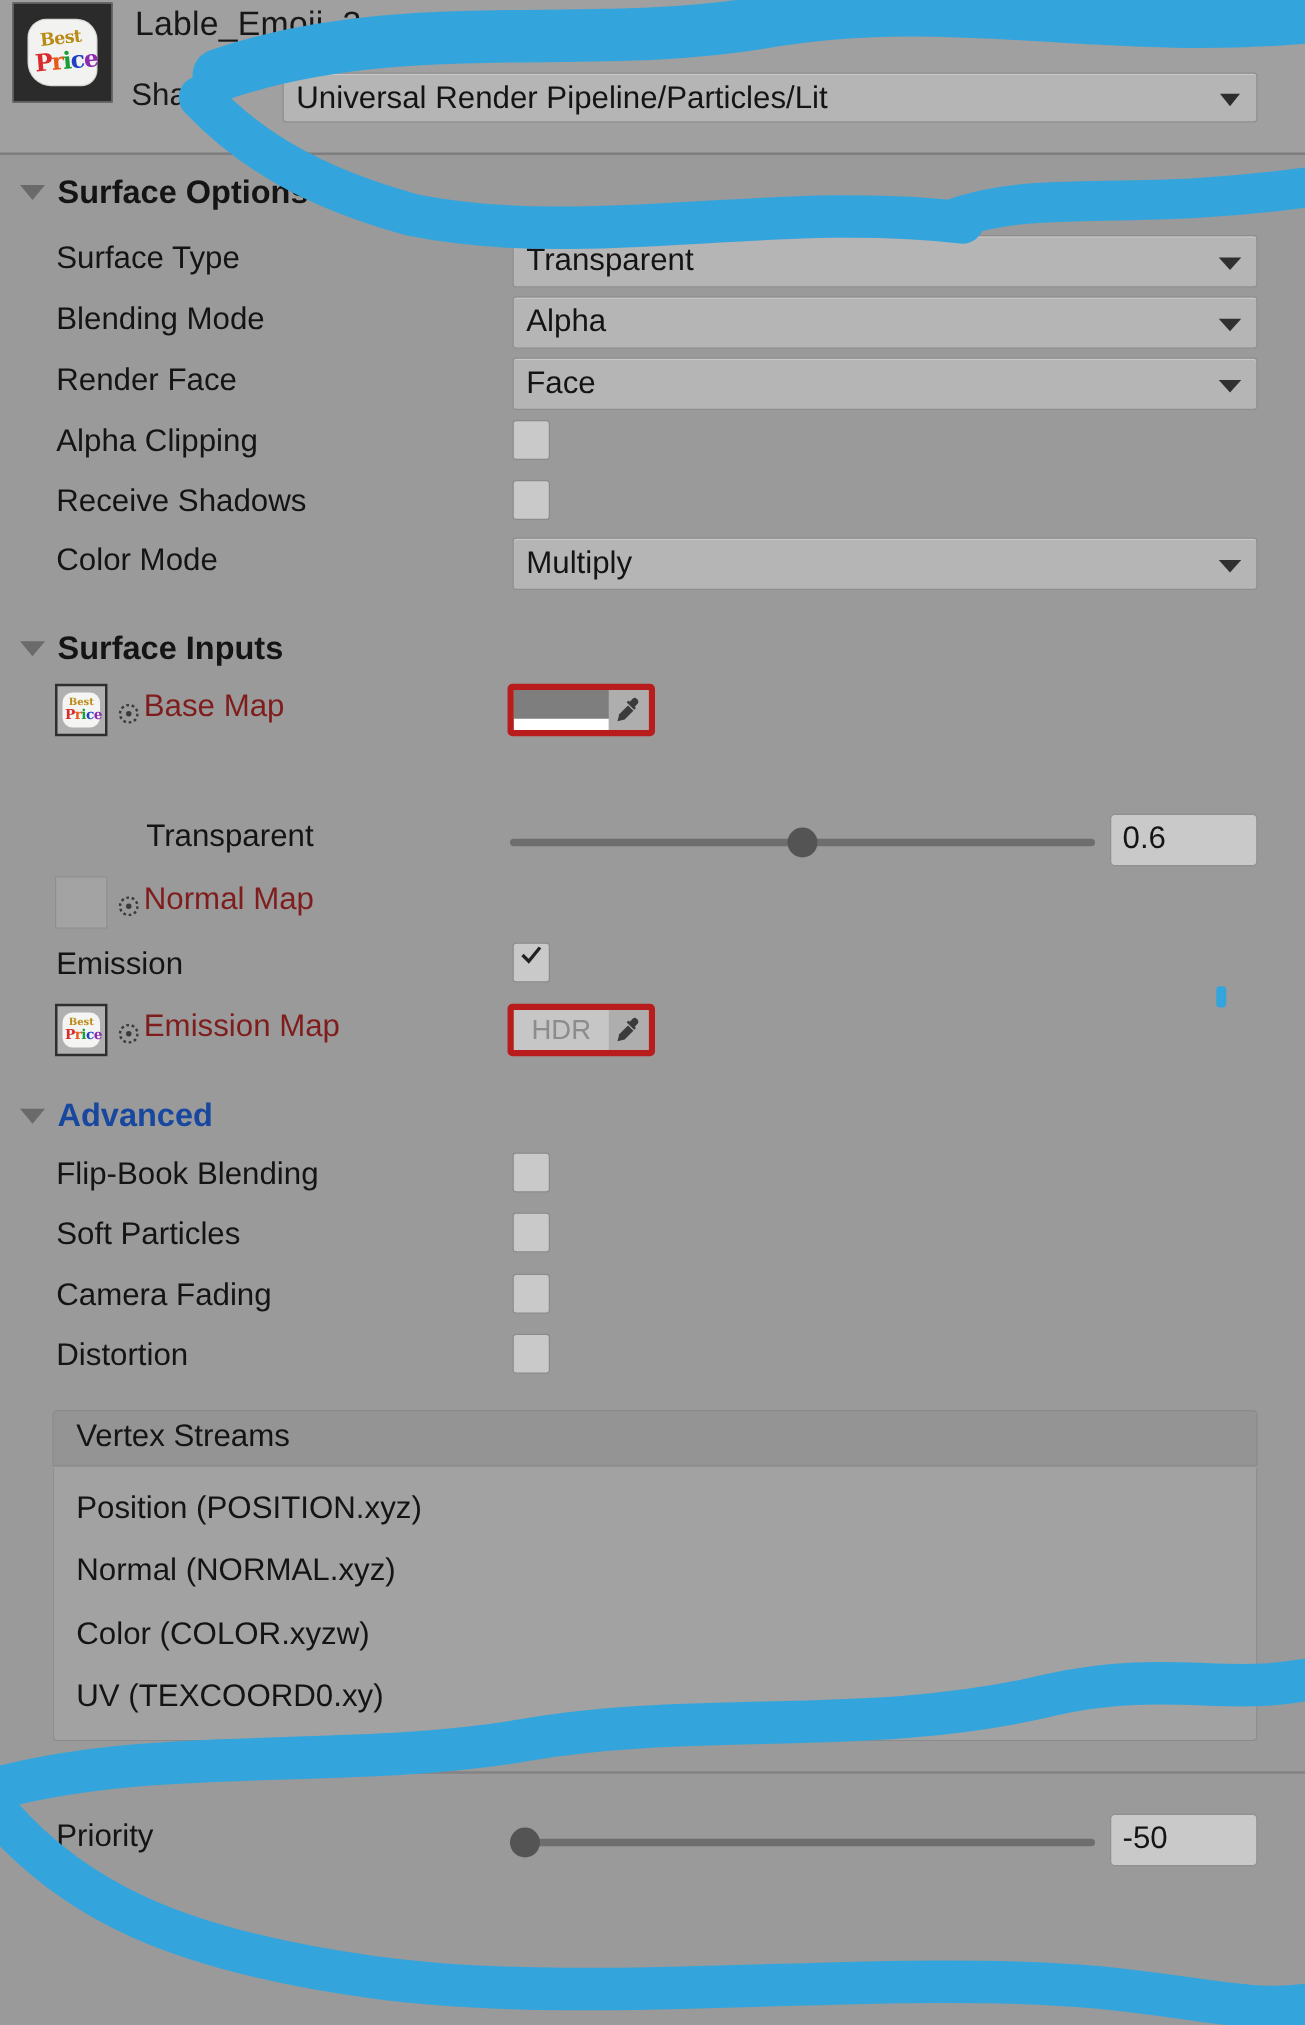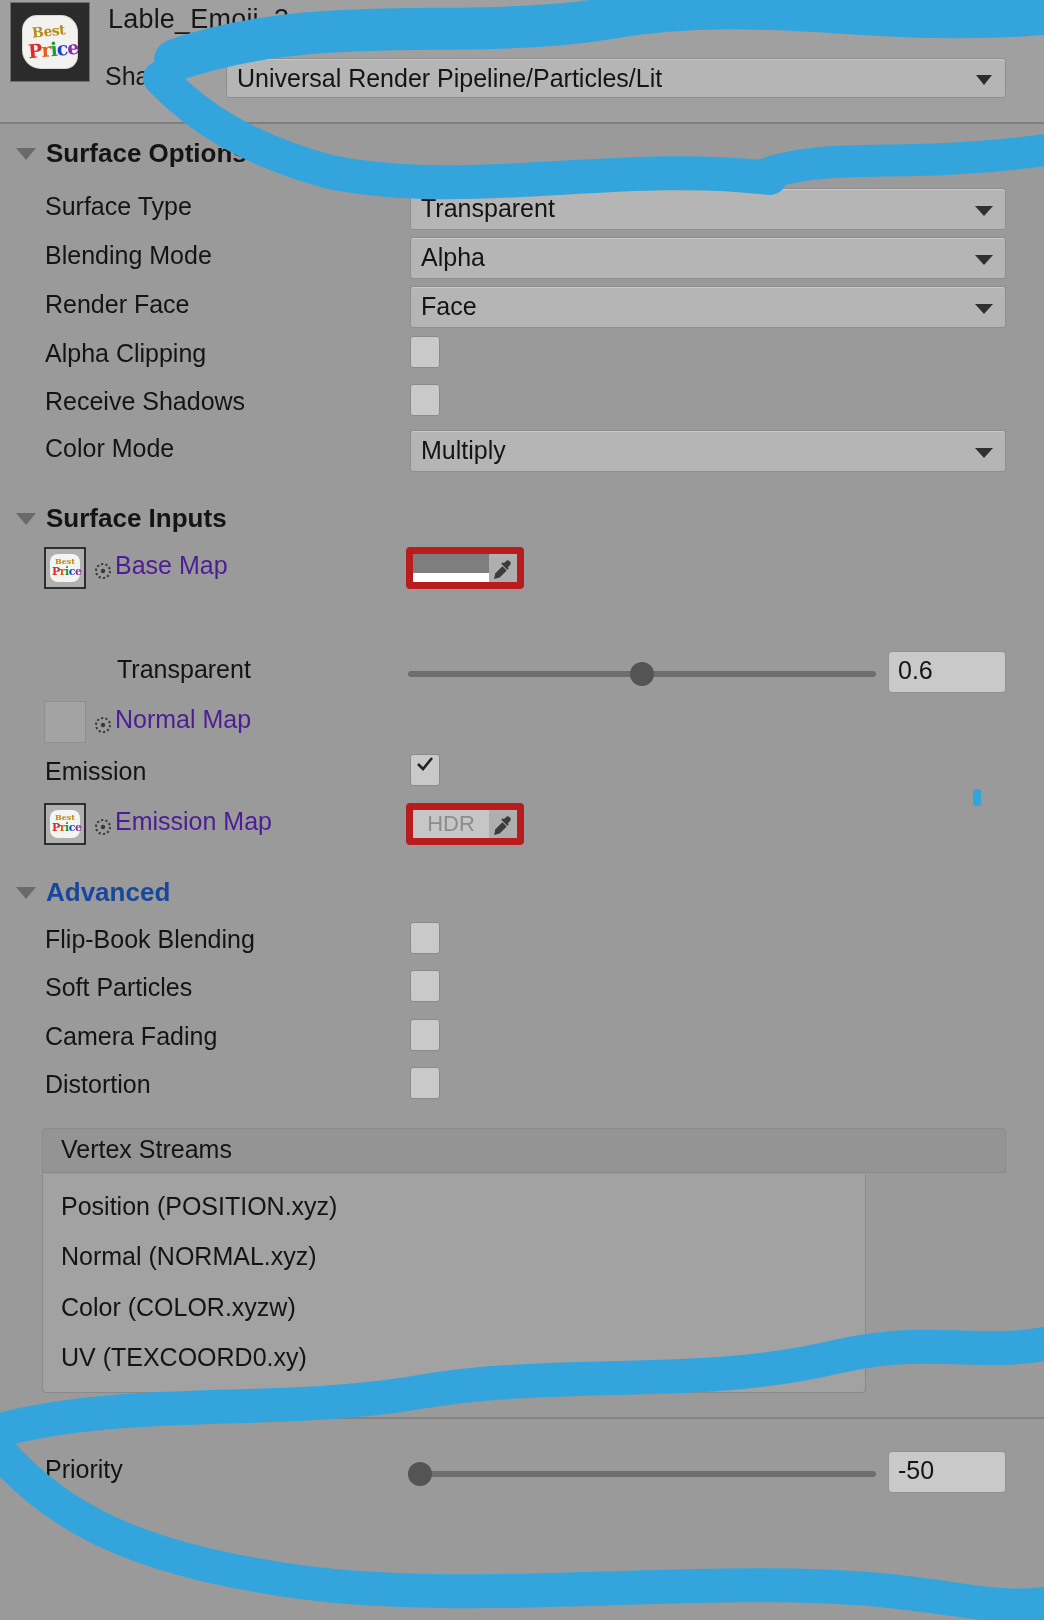--- a/index.html
+++ b/index.html
@@ -212,41 +212,40 @@
     font-size: 11px; font-weight: bold;
     font-family: "DejaVu Serif", serif;
     letter-spacing: -0.5px;
   }
   .mini .mw2 i { font-style: normal; }
 
   .tex-label {
     position: absolute;
     top: 0;
     font-size: 25px;
-    color: #4c1d95;
+    color: #7f1d1d;
     white-space: nowrap;
   }
   .target-dot {
     position: absolute;
     top: 12px;
     width: 16px; height: 16px;
   }
 
   
   .colorfield {
     position: absolute;
     top: -4px;
     width: 118px; height: 42px;
     border-radius: 4px;
     background: #b0b0b0;
-    border: 7px solid #b91c1c;
+    border: 5px solid #b91c1c;
     box-sizing: border-box;
     overflow: hidden;
     display: flex;
-    align-items: flex-end;
   }
   .colorfield .swatch {
     position: relative;
     width: 76px; height: 100%;
     background: #7e7e7e;
   }
   .colorfield .swatch .alpha {
     position: absolute;
     left: 0; bottom: 0;
     width: 100%; height: 9px;
@@ -308,21 +307,21 @@
   }
   .vs-header span {
     position: absolute;
     left: 18px; top: 6px;
     font-size: 25px;
     color: #141414;
   }
   .vs-box {
     position: absolute;
     left: 42px; top: 1174px;
-    width: 824px; height: 219px;
+    width: 964px; height: 219px;
     background: #a2a2a2;
     border: 1px solid #8a8a8a;
     border-top: none;
     border-radius: 0 0 4px 4px;
     box-sizing: border-box;
   }
   .vs-item {
     position: absolute;
     left: 18px;
     font-size: 25px;

